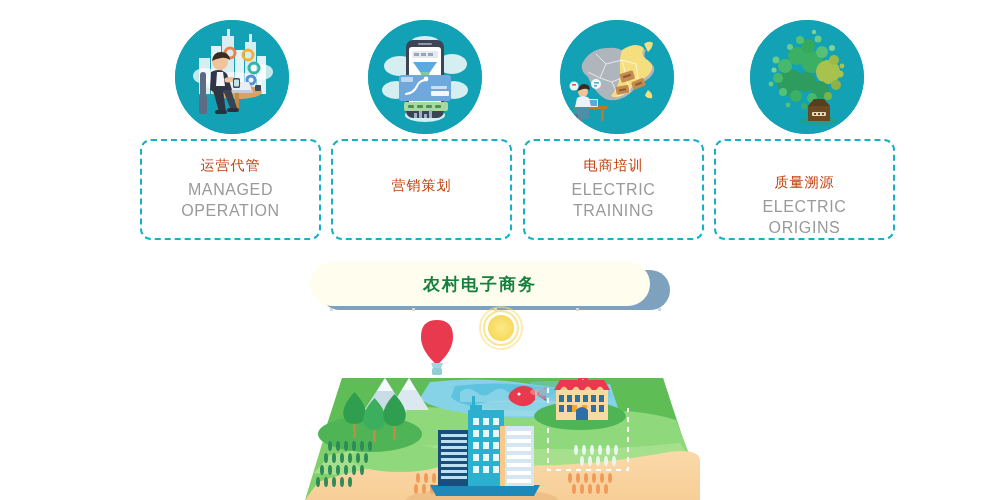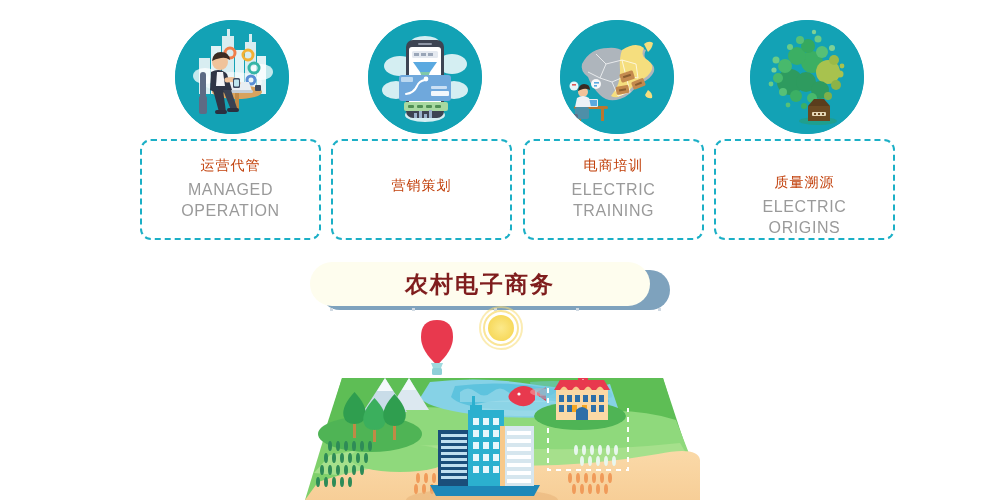--- a/index.html
+++ b/index.html
@@ -54,21 +54,21 @@
   .banner-shadow{
     position:absolute;left:10px;top:8px;width:350px;height:40px;
     background:#7EA2BD;border-radius:20px;
   }
   .banner-pill{
     position:absolute;left:0;top:0;width:340px;height:44px;
     background:#FEFDEE;border-radius:22px;
     display:flex;align-items:center;justify-content:center;
   }
   .banner-pill .title{
-    font-size:23px;font-weight:bold;color:#7f1d1d;letter-spacing:2px;
+    font-size:17px;font-weight:bold;color:#15803d;letter-spacing:2px;
     font-family:"DejaVu Sans","Liberation Sans",sans-serif;
   }
   
   .banner-ticks{position:absolute;left:20px;top:46px;width:330px;height:3px;}
   .banner-ticks i{position:absolute;top:0;width:3px;height:3px;background:#cfd9e2;display:block;}
 
   
   .scene{position:absolute;left:0;top:300px;width:1000px;height:200px;}
   .scene svg{display:block;}
 </style>

